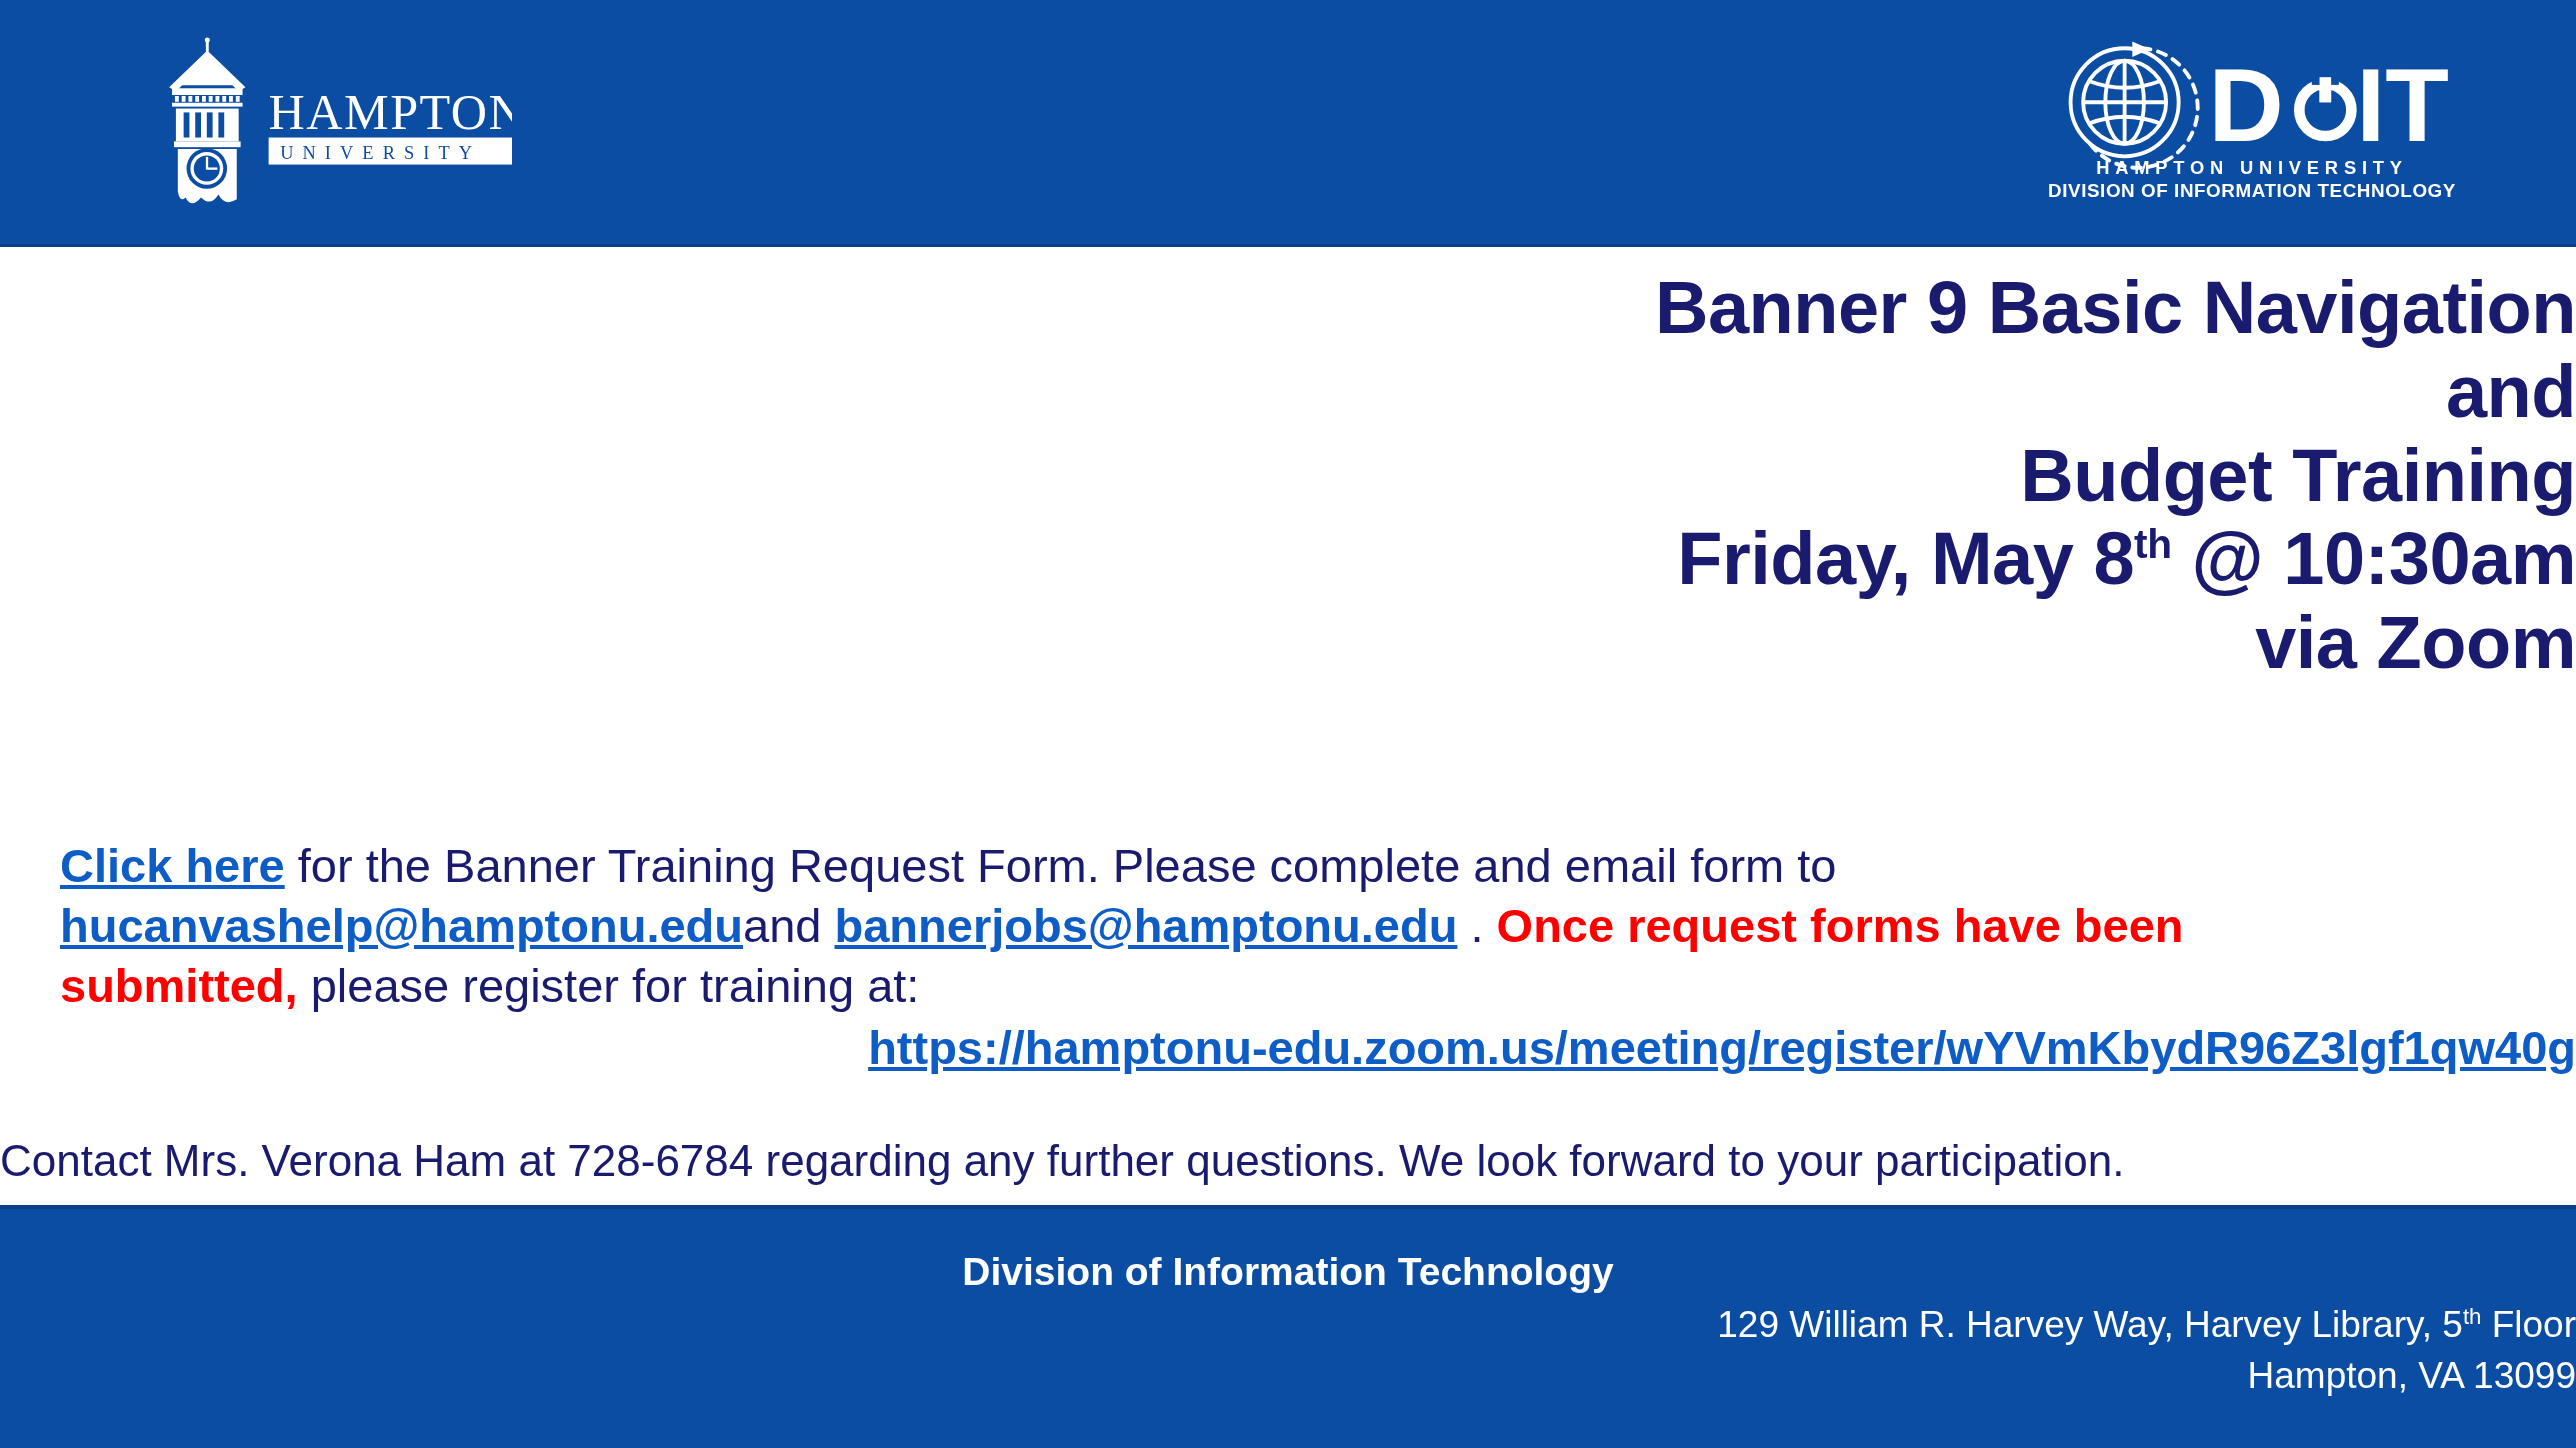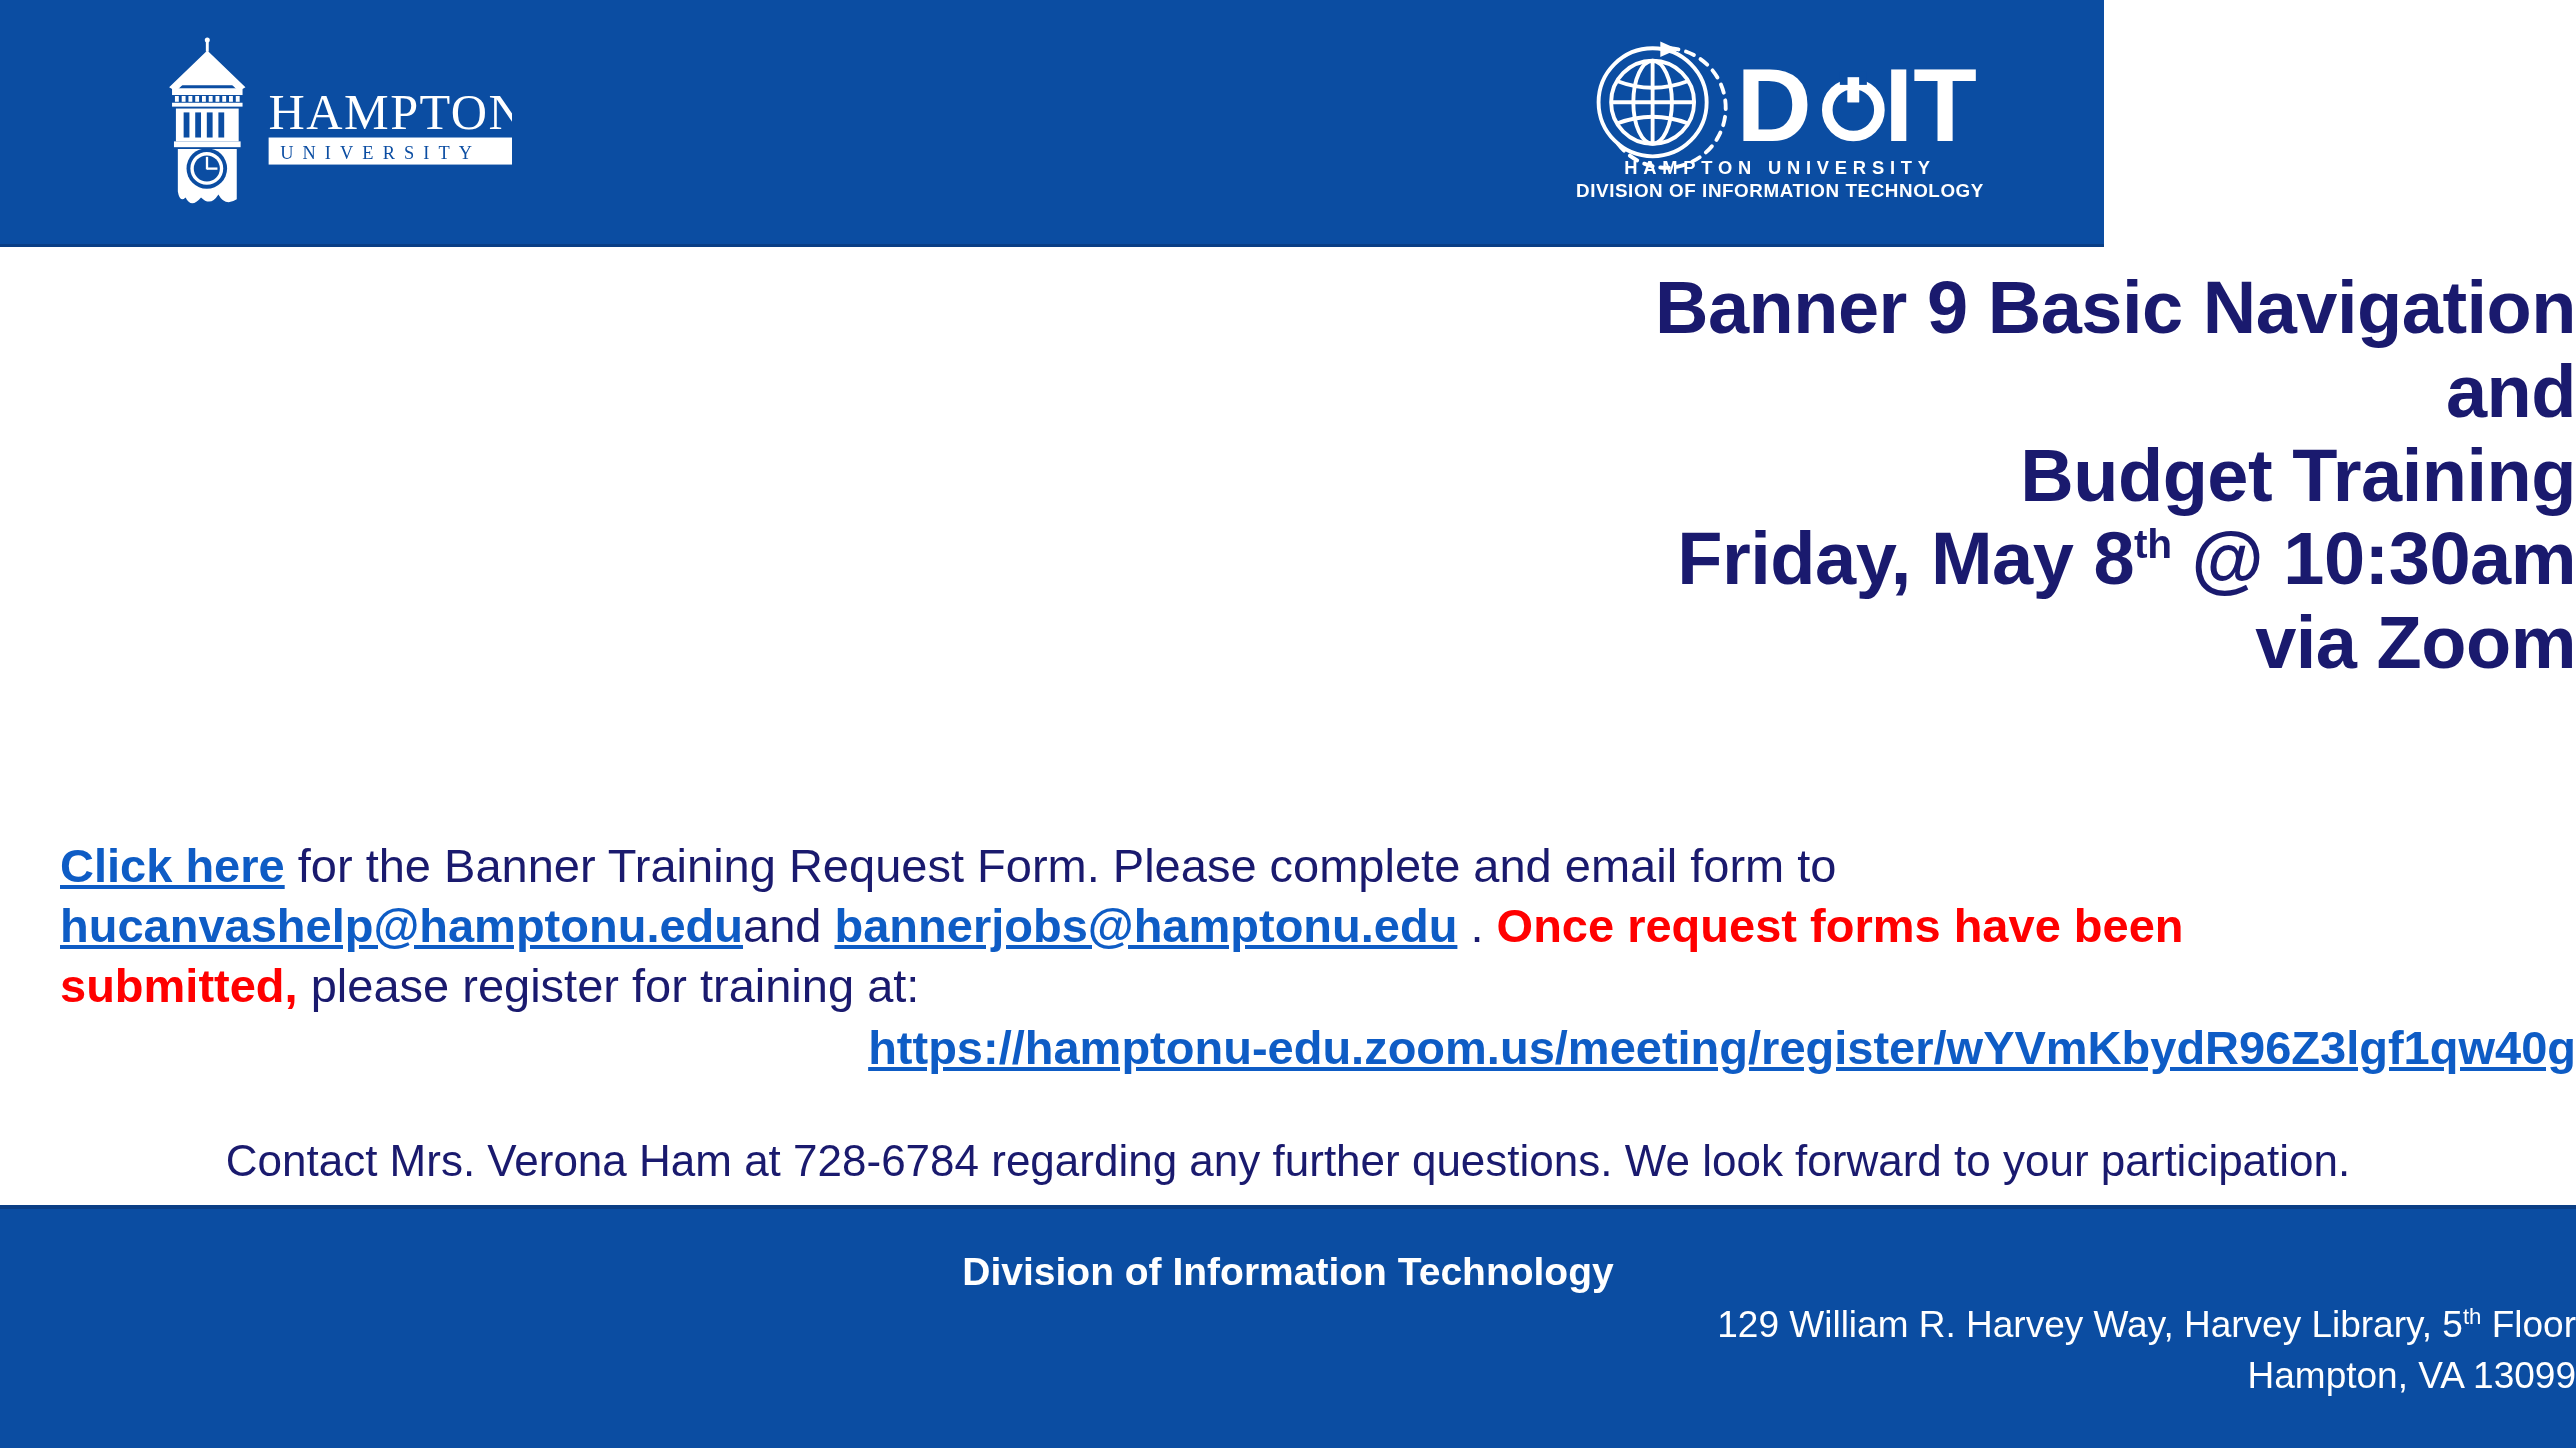--- a/index.html
+++ b/index.html
@@ -17,21 +17,21 @@
     height: 1449px;
     background: #ffffff;
     overflow: hidden;
   }
 
   
   .header-band {
     position: absolute;
     left: 0;
     top: 0;
-    width: 2104px;
+    width: 2576px;
     height: 247px;
     background: #0B4DA2;
     border-bottom: 3.9px solid #0A3E85;
     box-sizing: border-box;
   }
 
   
   .hu-logo {
     position: absolute;
     left: 145px;
@@ -113,21 +113,20 @@
     text-align: right;
     font-size: 47px;
   }
   .url-line .link { white-space: nowrap; }
 
   .contact-line {
     position: absolute;
     left: 0;
     top: 889px;
     width: 2576px;
-    text-align: center;
     color: #1A1A6E;
     font-size: 44px;
   }
 
   
   .footer-band {
     position: absolute;
     left: 0;
     top: 1205px;
     width: 2576px;

